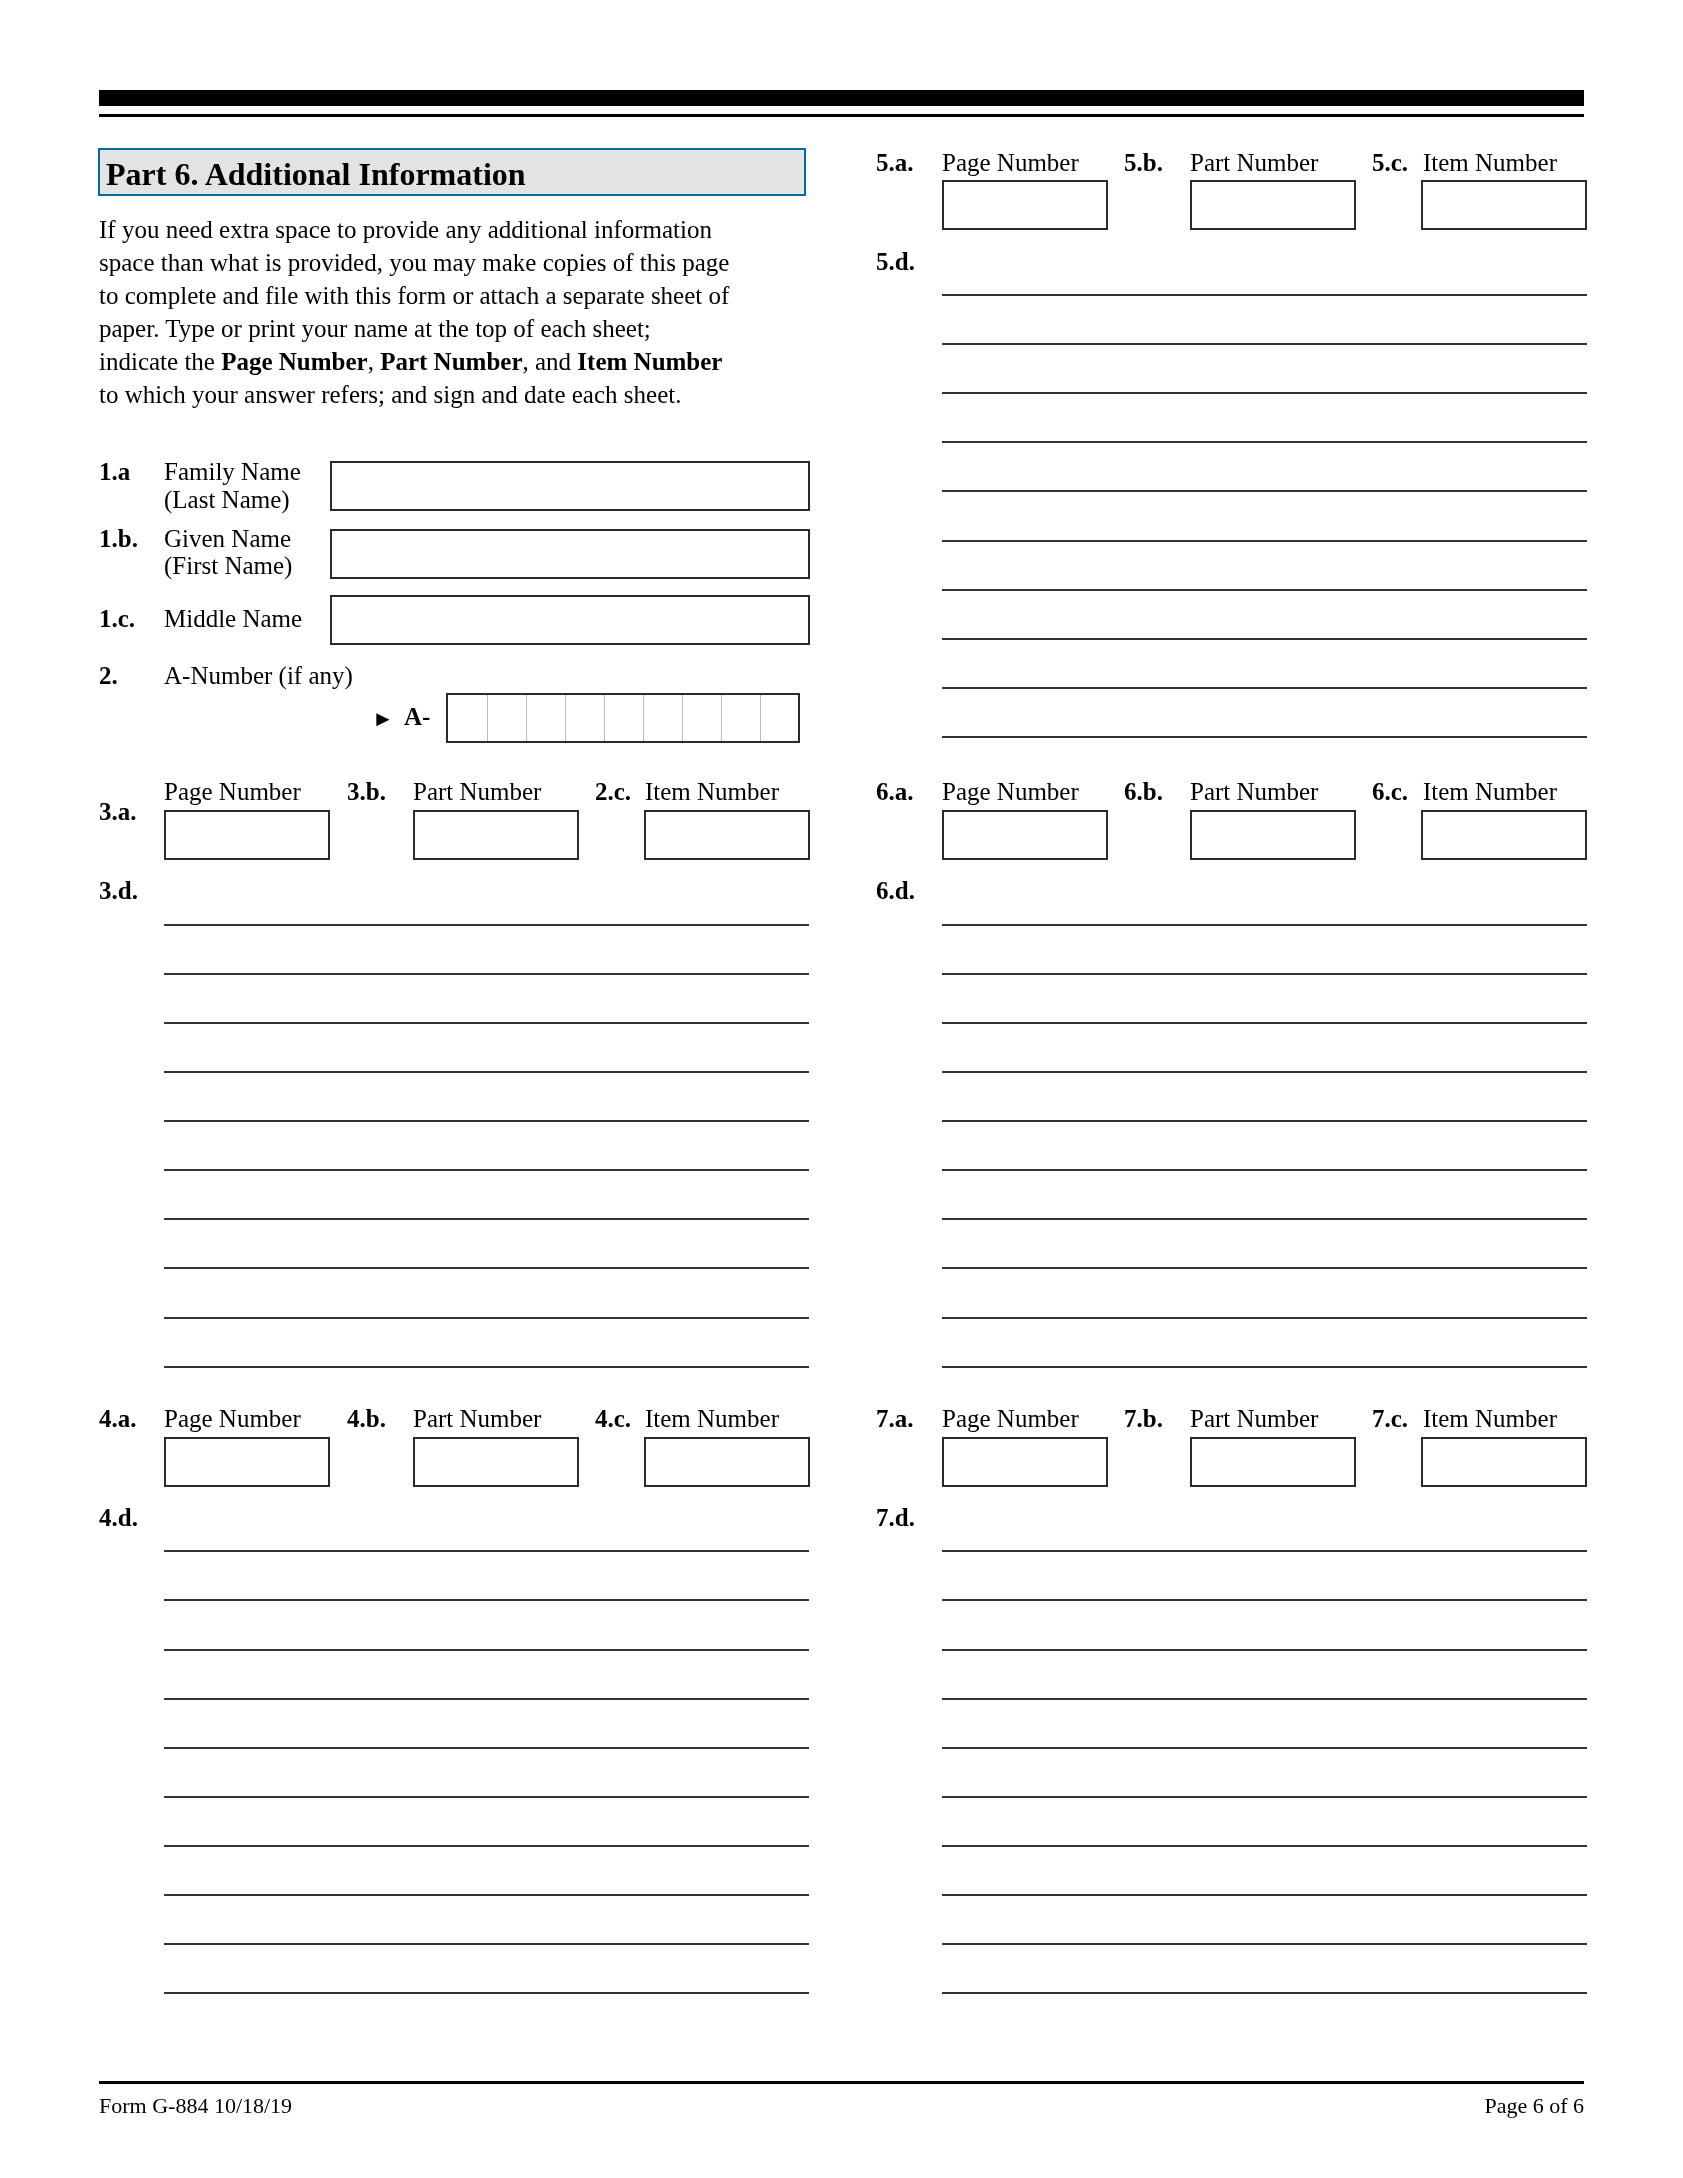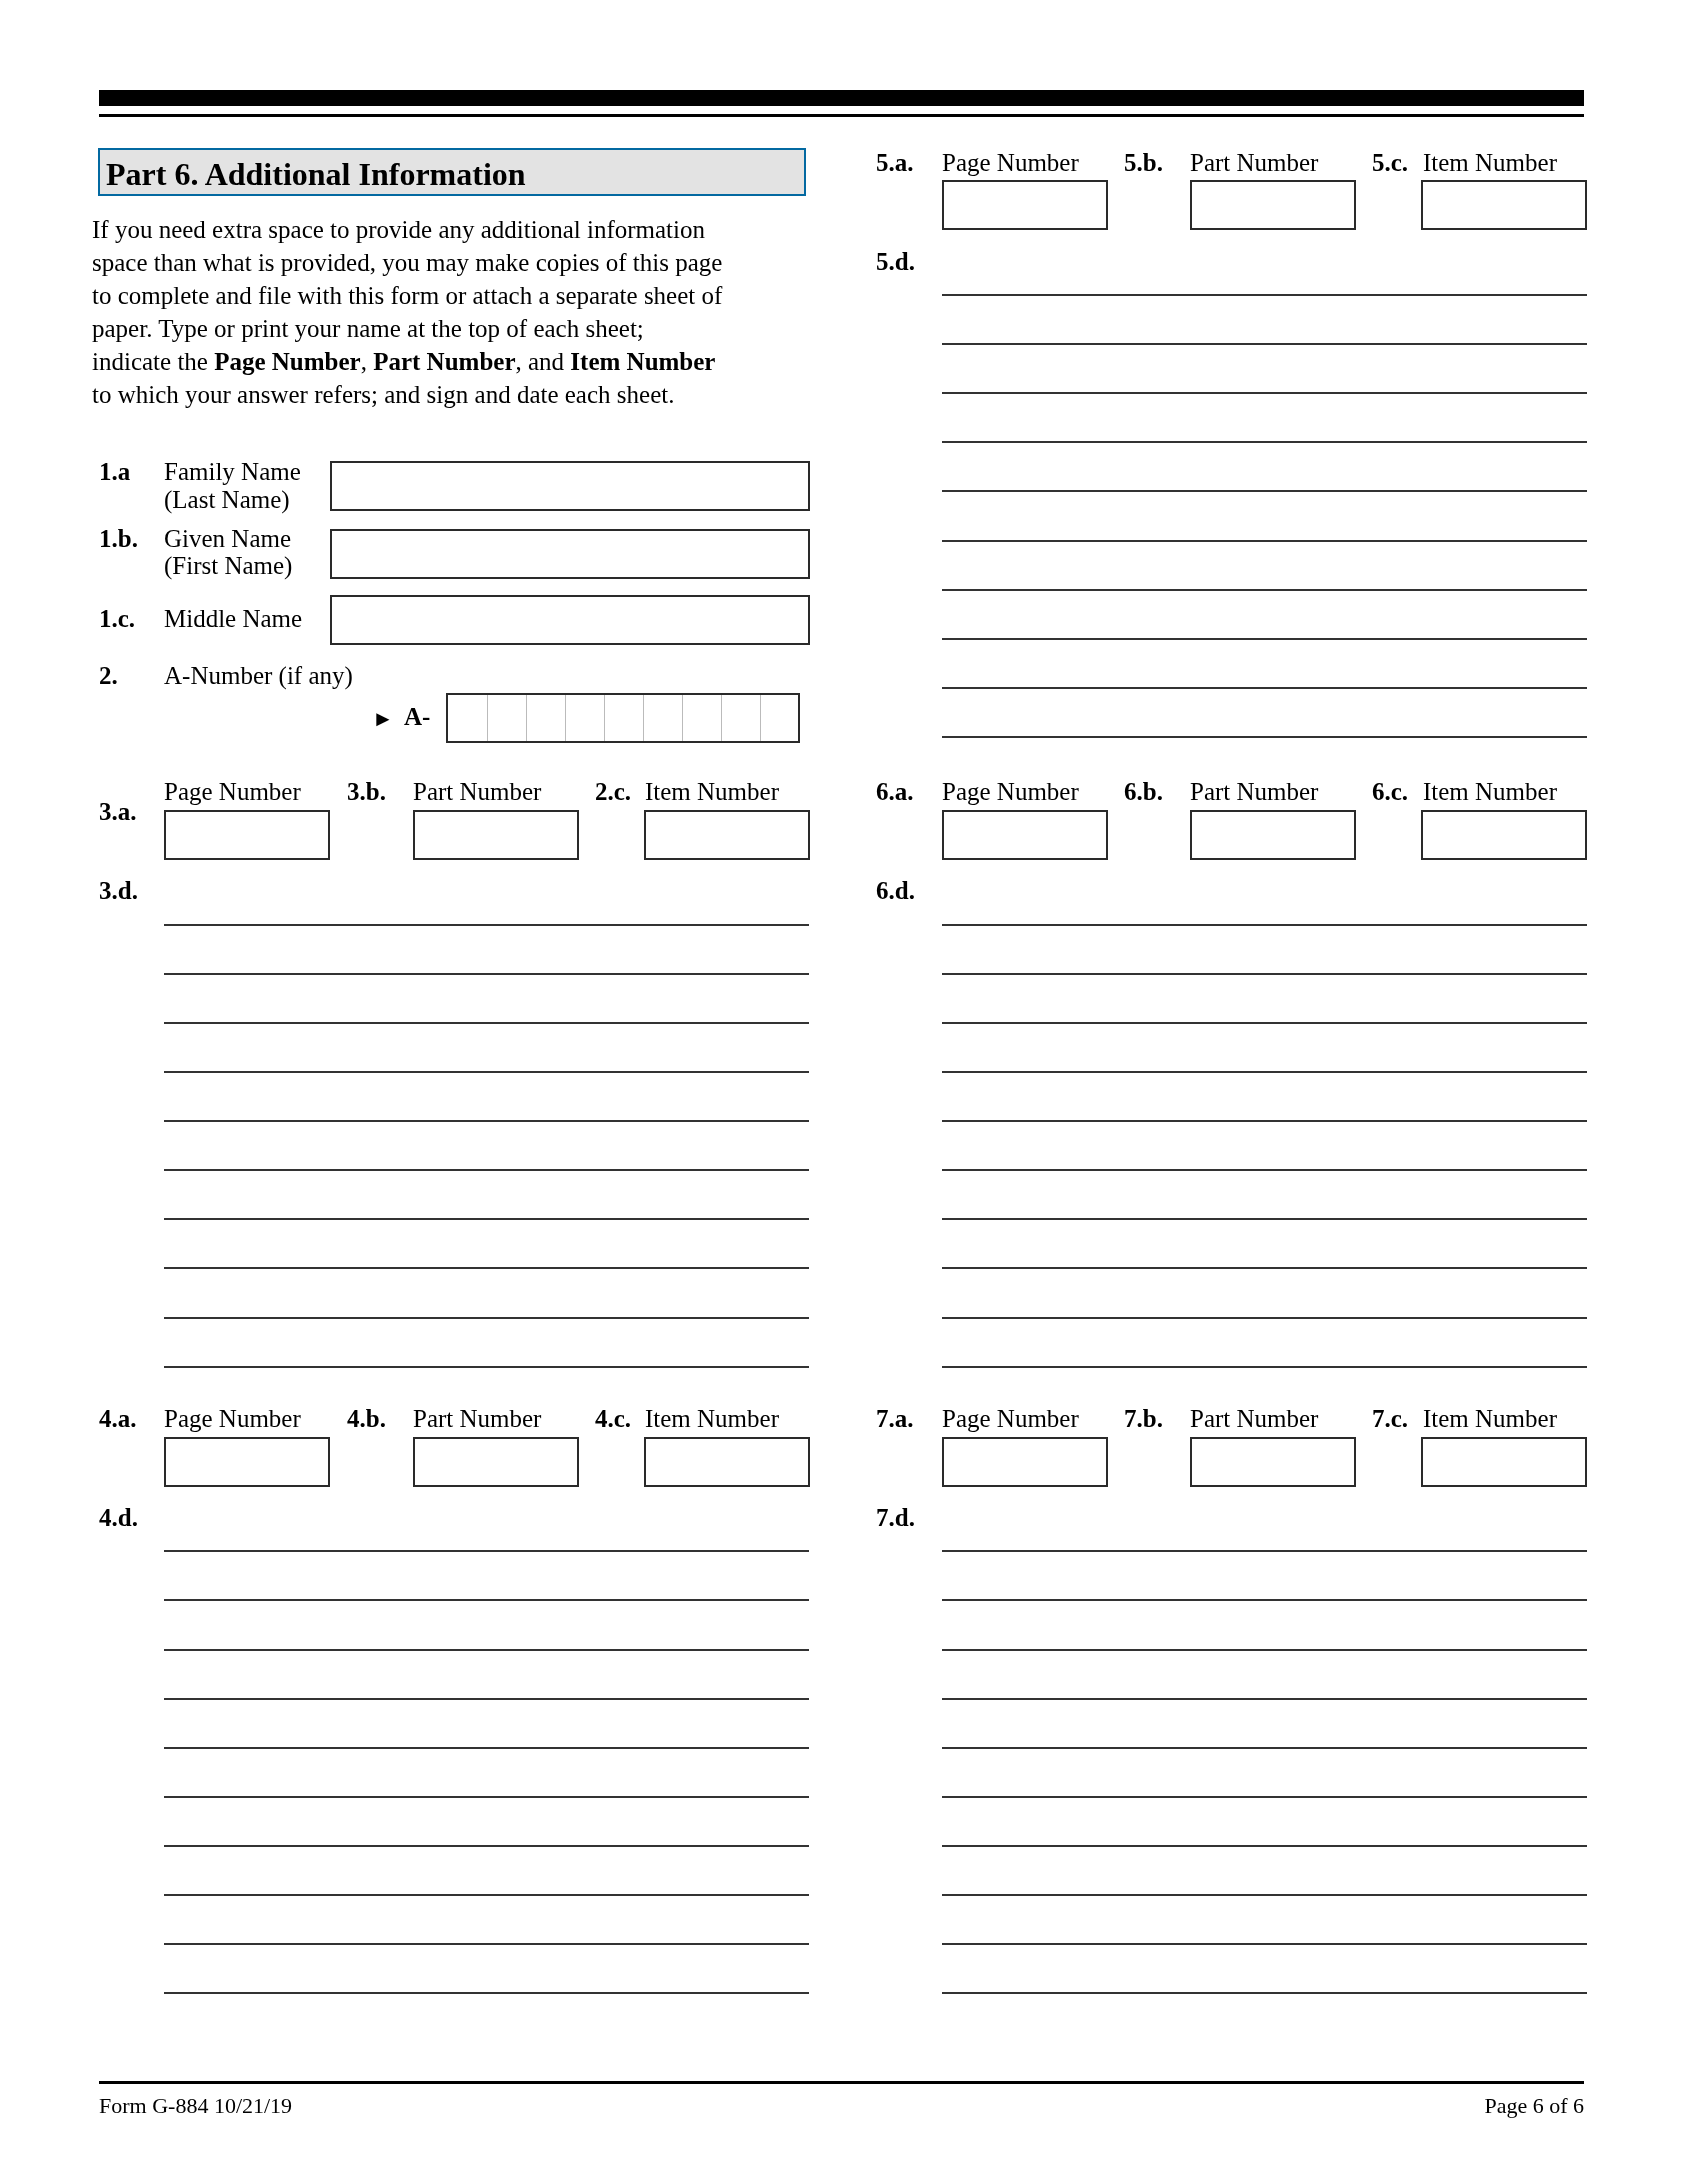--- a/index.html
+++ b/index.html
@@ -4,21 +4,21 @@
 <style>
   html, body { margin:0; padding:0; background:#ffffff; }
   body { width:1683px; height:2178px; position:relative; overflow:hidden;
          font-family:"Liberation Serif", serif; color:#000; }
   .abs { position:absolute; }
   .bar-thick { left:99px; top:90px; width:1485px; height:16px; background:#000; }
   .bar-thin { left:99px; top:114px; width:1485px; height:3px; background:#000; }
   .part-header { left:98px; top:148px; width:708px; height:48px; background:#e3e3e3;
                  border:2px solid #0369a1; box-sizing:border-box; }
   .part-header span { position:absolute; left:6px; top:6px; font-weight:bold; font-size:32px; white-space:nowrap; }
-  .intro { left:92px; top:213px; width:713px; font-size:25px; line-height:33px; }
+  .intro { left:99px; top:213px; width:713px; font-size:25px; line-height:33px; }
   .lbl { font-size:25px; white-space:nowrap; line-height:28px; }
   .num { font-weight:bold; }
   .box { border:2px solid #2a2a2a; box-sizing:border-box; background:#fff; }
   .aseg { position:absolute; top:0; bottom:0; width:1px; background:#bbb; }
   .rule { height:2px; background:#333; }
   .footer-line { left:99px; top:2081px; width:1485px; height:3px; background:#000; }
   .footer { font-size:22px; top:2093px; white-space:nowrap; }
 </style>
 </head>
 <body>
@@ -165,15 +165,15 @@
     <div class="abs rule" style="left:942px;top:1698px;width:645px;"></div>
     <div class="abs rule" style="left:942px;top:1747px;width:645px;"></div>
     <div class="abs rule" style="left:942px;top:1796px;width:645px;"></div>
     <div class="abs rule" style="left:942px;top:1845px;width:645px;"></div>
     <div class="abs rule" style="left:942px;top:1894px;width:645px;"></div>
     <div class="abs rule" style="left:942px;top:1943px;width:645px;"></div>
     <div class="abs rule" style="left:942px;top:1992px;width:645px;"></div>
   </div>
 
 <div class="abs footer-line"></div>
-<div class="abs footer" style="left:99px;">Form G-884   10/21/19</div>
+<div class="abs footer" style="left:99px;">Form G-884   10/18/19</div>
 <div class="abs footer" style="right:99px;">Page 6 of 6</div>
 
 
 </body></html>

